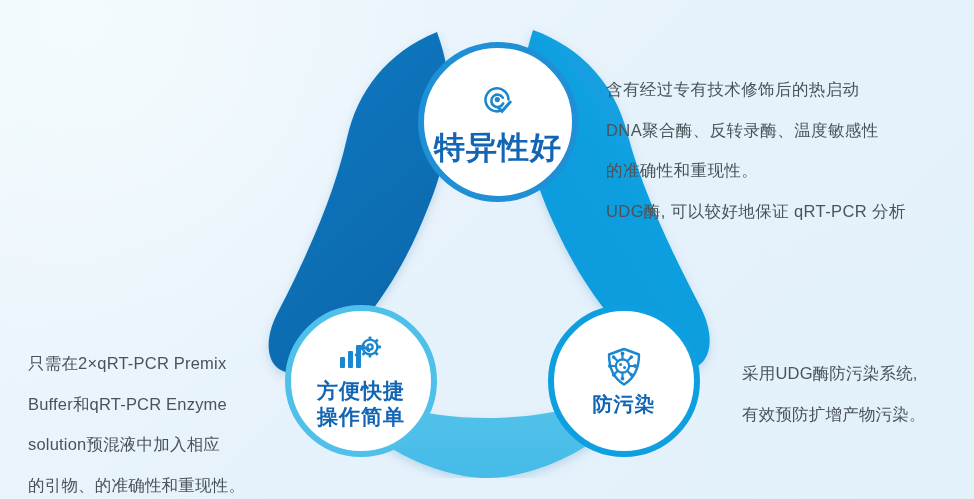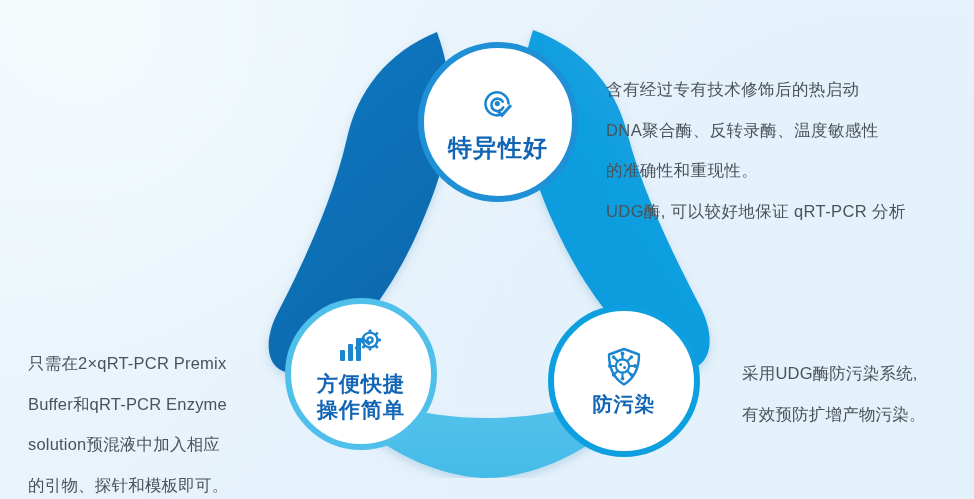--- a/index.html
+++ b/index.html
@@ -22,24 +22,24 @@
   .node{position:absolute;border-radius:50%;background:#ffffff;
         display:flex;flex-direction:column;align-items:center;justify-content:center;}
   .node .icon{display:block;line-height:0;}
   .node .caption{
     font-weight:bold;color:#1165b4;text-align:center;
     letter-spacing:1px;line-height:1.22;
   }
 
   #node-top{left:418px;top:42px;width:148px;height:148px;
     border:6px solid #1f8fd6;}
-  #node-top .caption{font-size:24px;margin-top:5px;}
+  #node-top .caption{font-size:31px;margin-top:5px;}
   #node-top .icon{margin-bottom:1px;}
 
-  #node-left{left:285px;top:298px;width:140px;height:140px;
+  #node-left{left:285px;top:305px;width:140px;height:140px;
     border:6px solid #4fc0ea;}
   #node-left .caption{font-size:21px;margin-top:5px;}
 
   #node-right{left:548px;top:305px;width:140px;height:140px;
     border:6px solid #0e9fe0;}
   #node-right .caption{font-size:20px;margin-top:1px;}
 
   .desc{position:absolute;color:#4a5358;font-size:16.5px;line-height:1.62;}
   #desc-top{left:592px;top:62px;width:368px;letter-spacing:0.4px;}
   #desc-left{left:14px;top:336px;width:264px;letter-spacing:0.2px;}
@@ -178,21 +178,21 @@
     <p>含有经过专有技术修饰后的热启动</p>
     <p>DNA聚合酶、反转录酶、温度敏感性</p>
     <p>的准确性和重现性。</p>
     <p>UDG酶, 可以较好地保证 qRT-PCR 分析</p>
   </div>
 
   <div class="desc" id="desc-left">
     <p>只需在2×qRT-PCR Premix</p>
     <p>Buffer和qRT-PCR  Enzyme</p>
     <p>solution预混液中加入相应</p>
-    <p>的引物、探针和模板即可。</p>
+    <p>的引物、的准确性和重现性。</p>
   </div>
 
   <div class="desc" id="desc-right">
     <p>采用UDG酶防污染系统,</p>
     <p>有效预防扩增产物污染。</p>
   </div>
 
 </div>
 
 </body></html>

